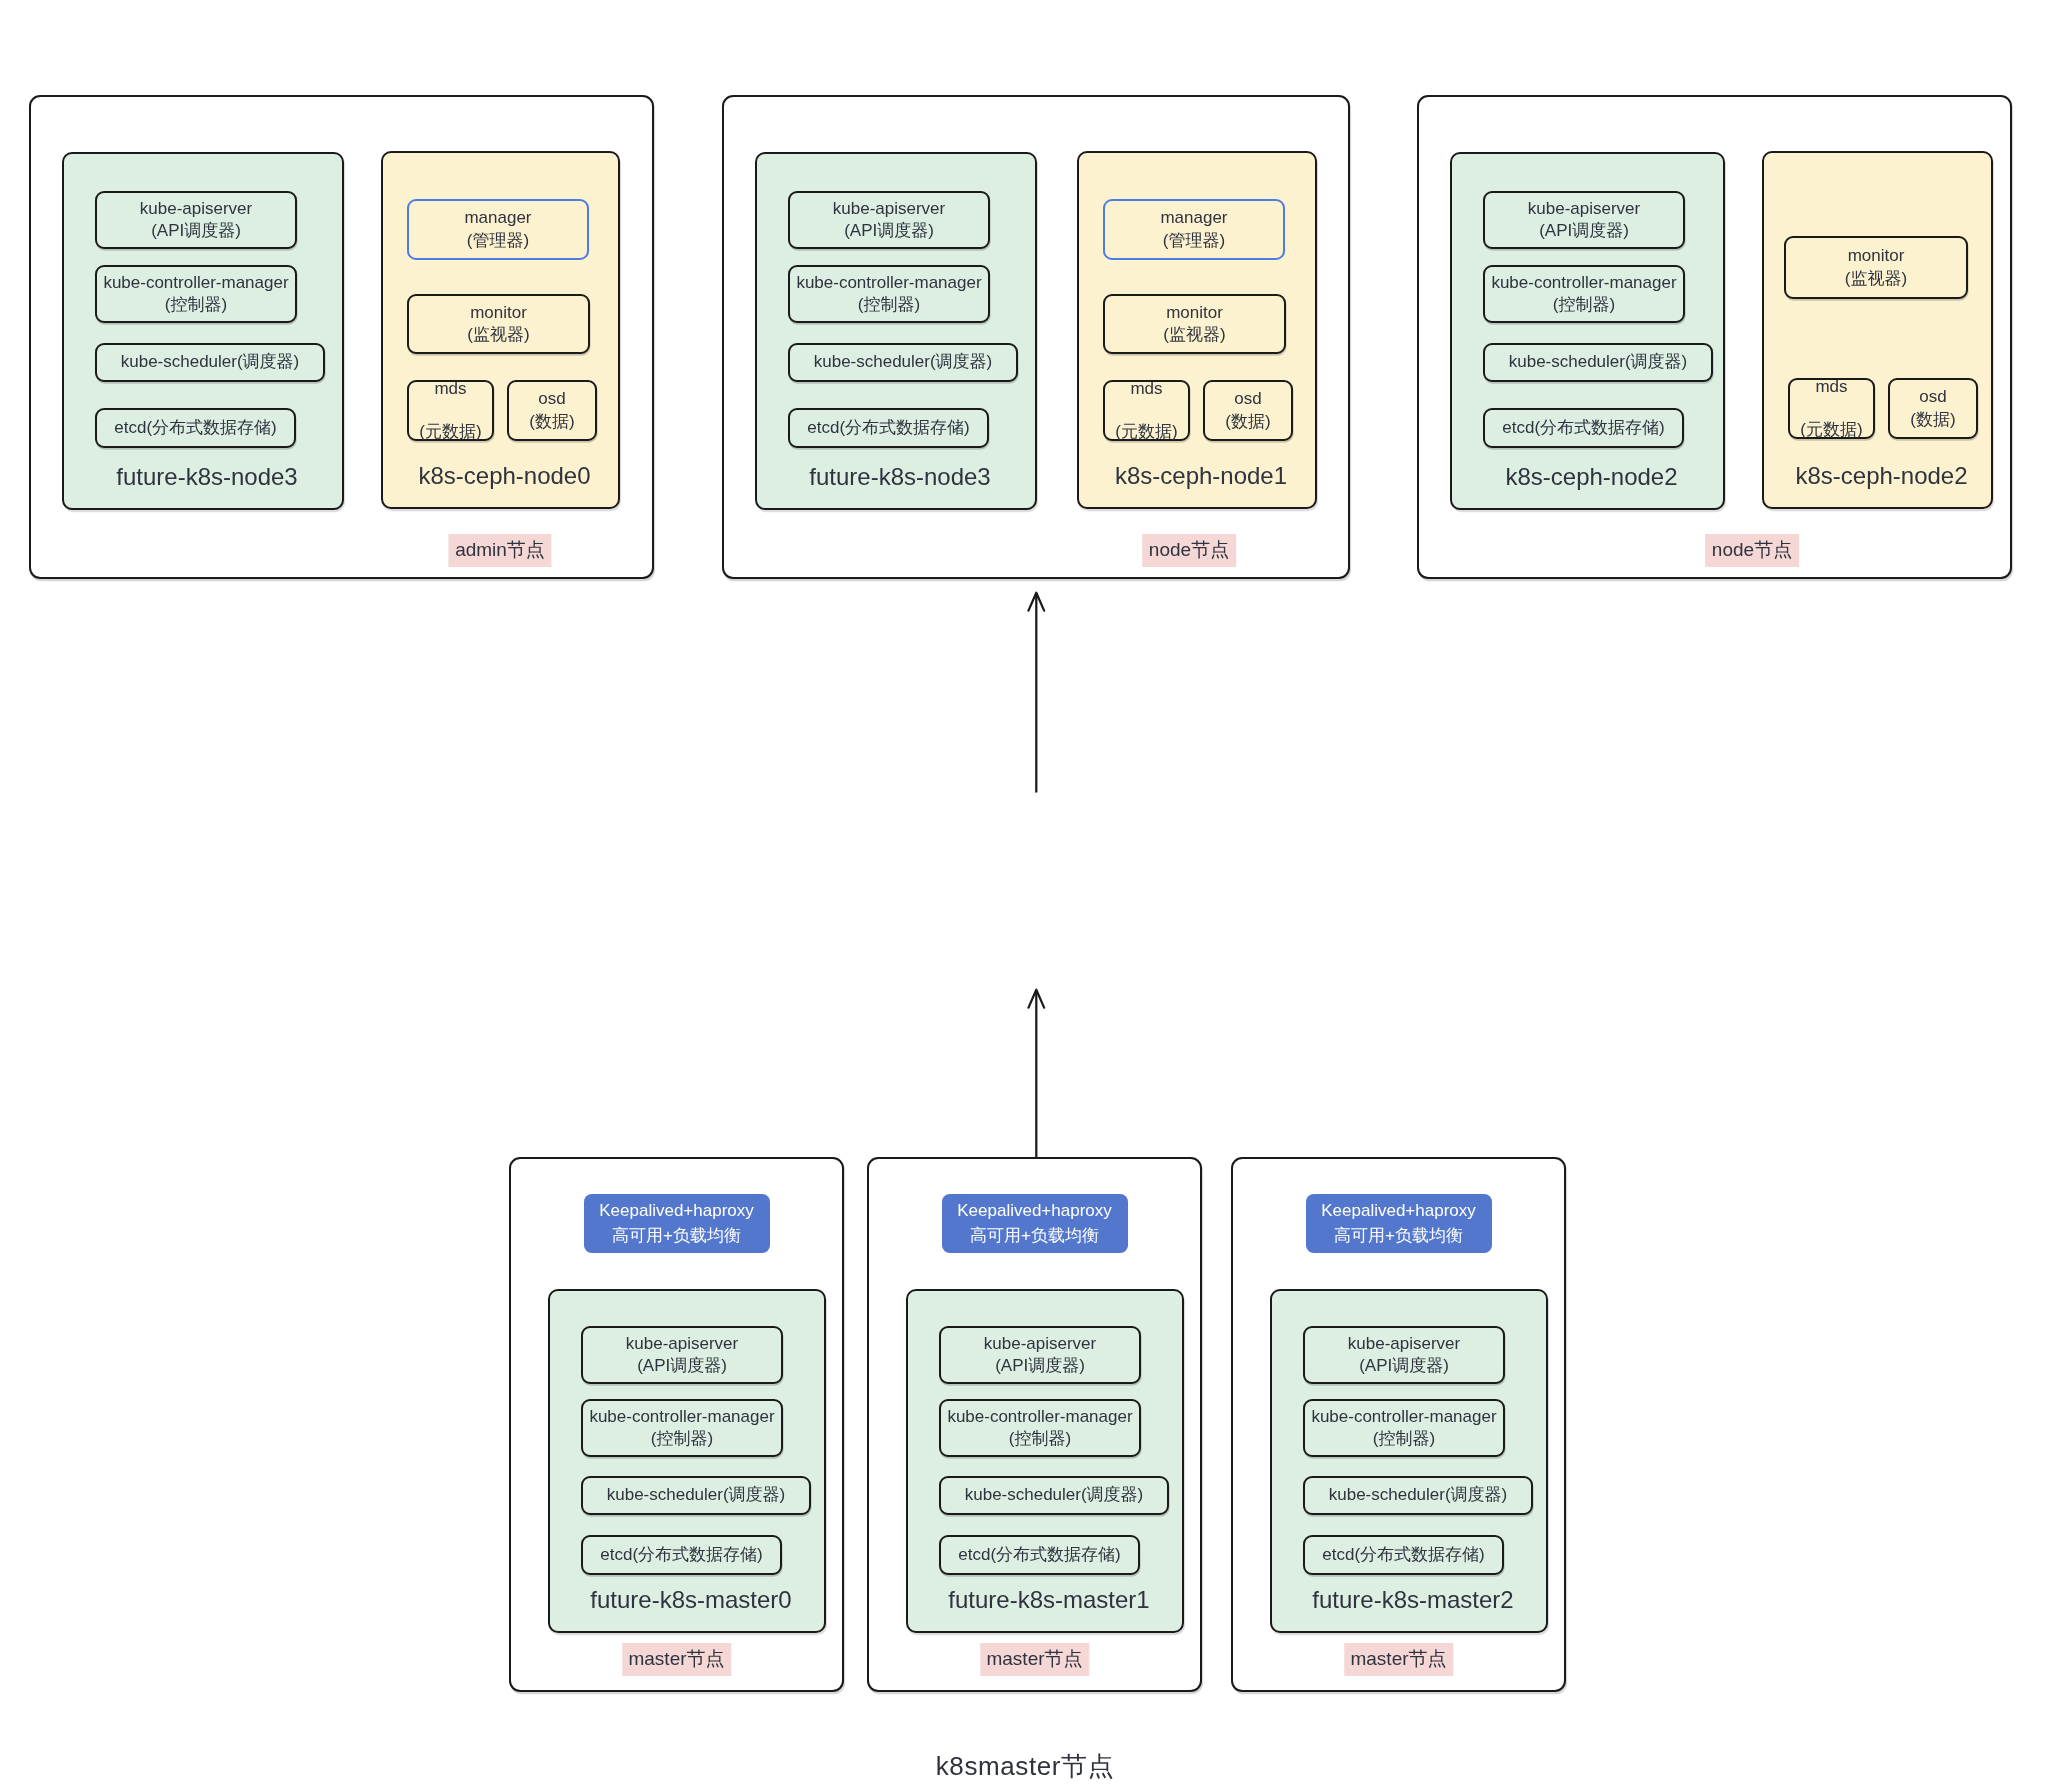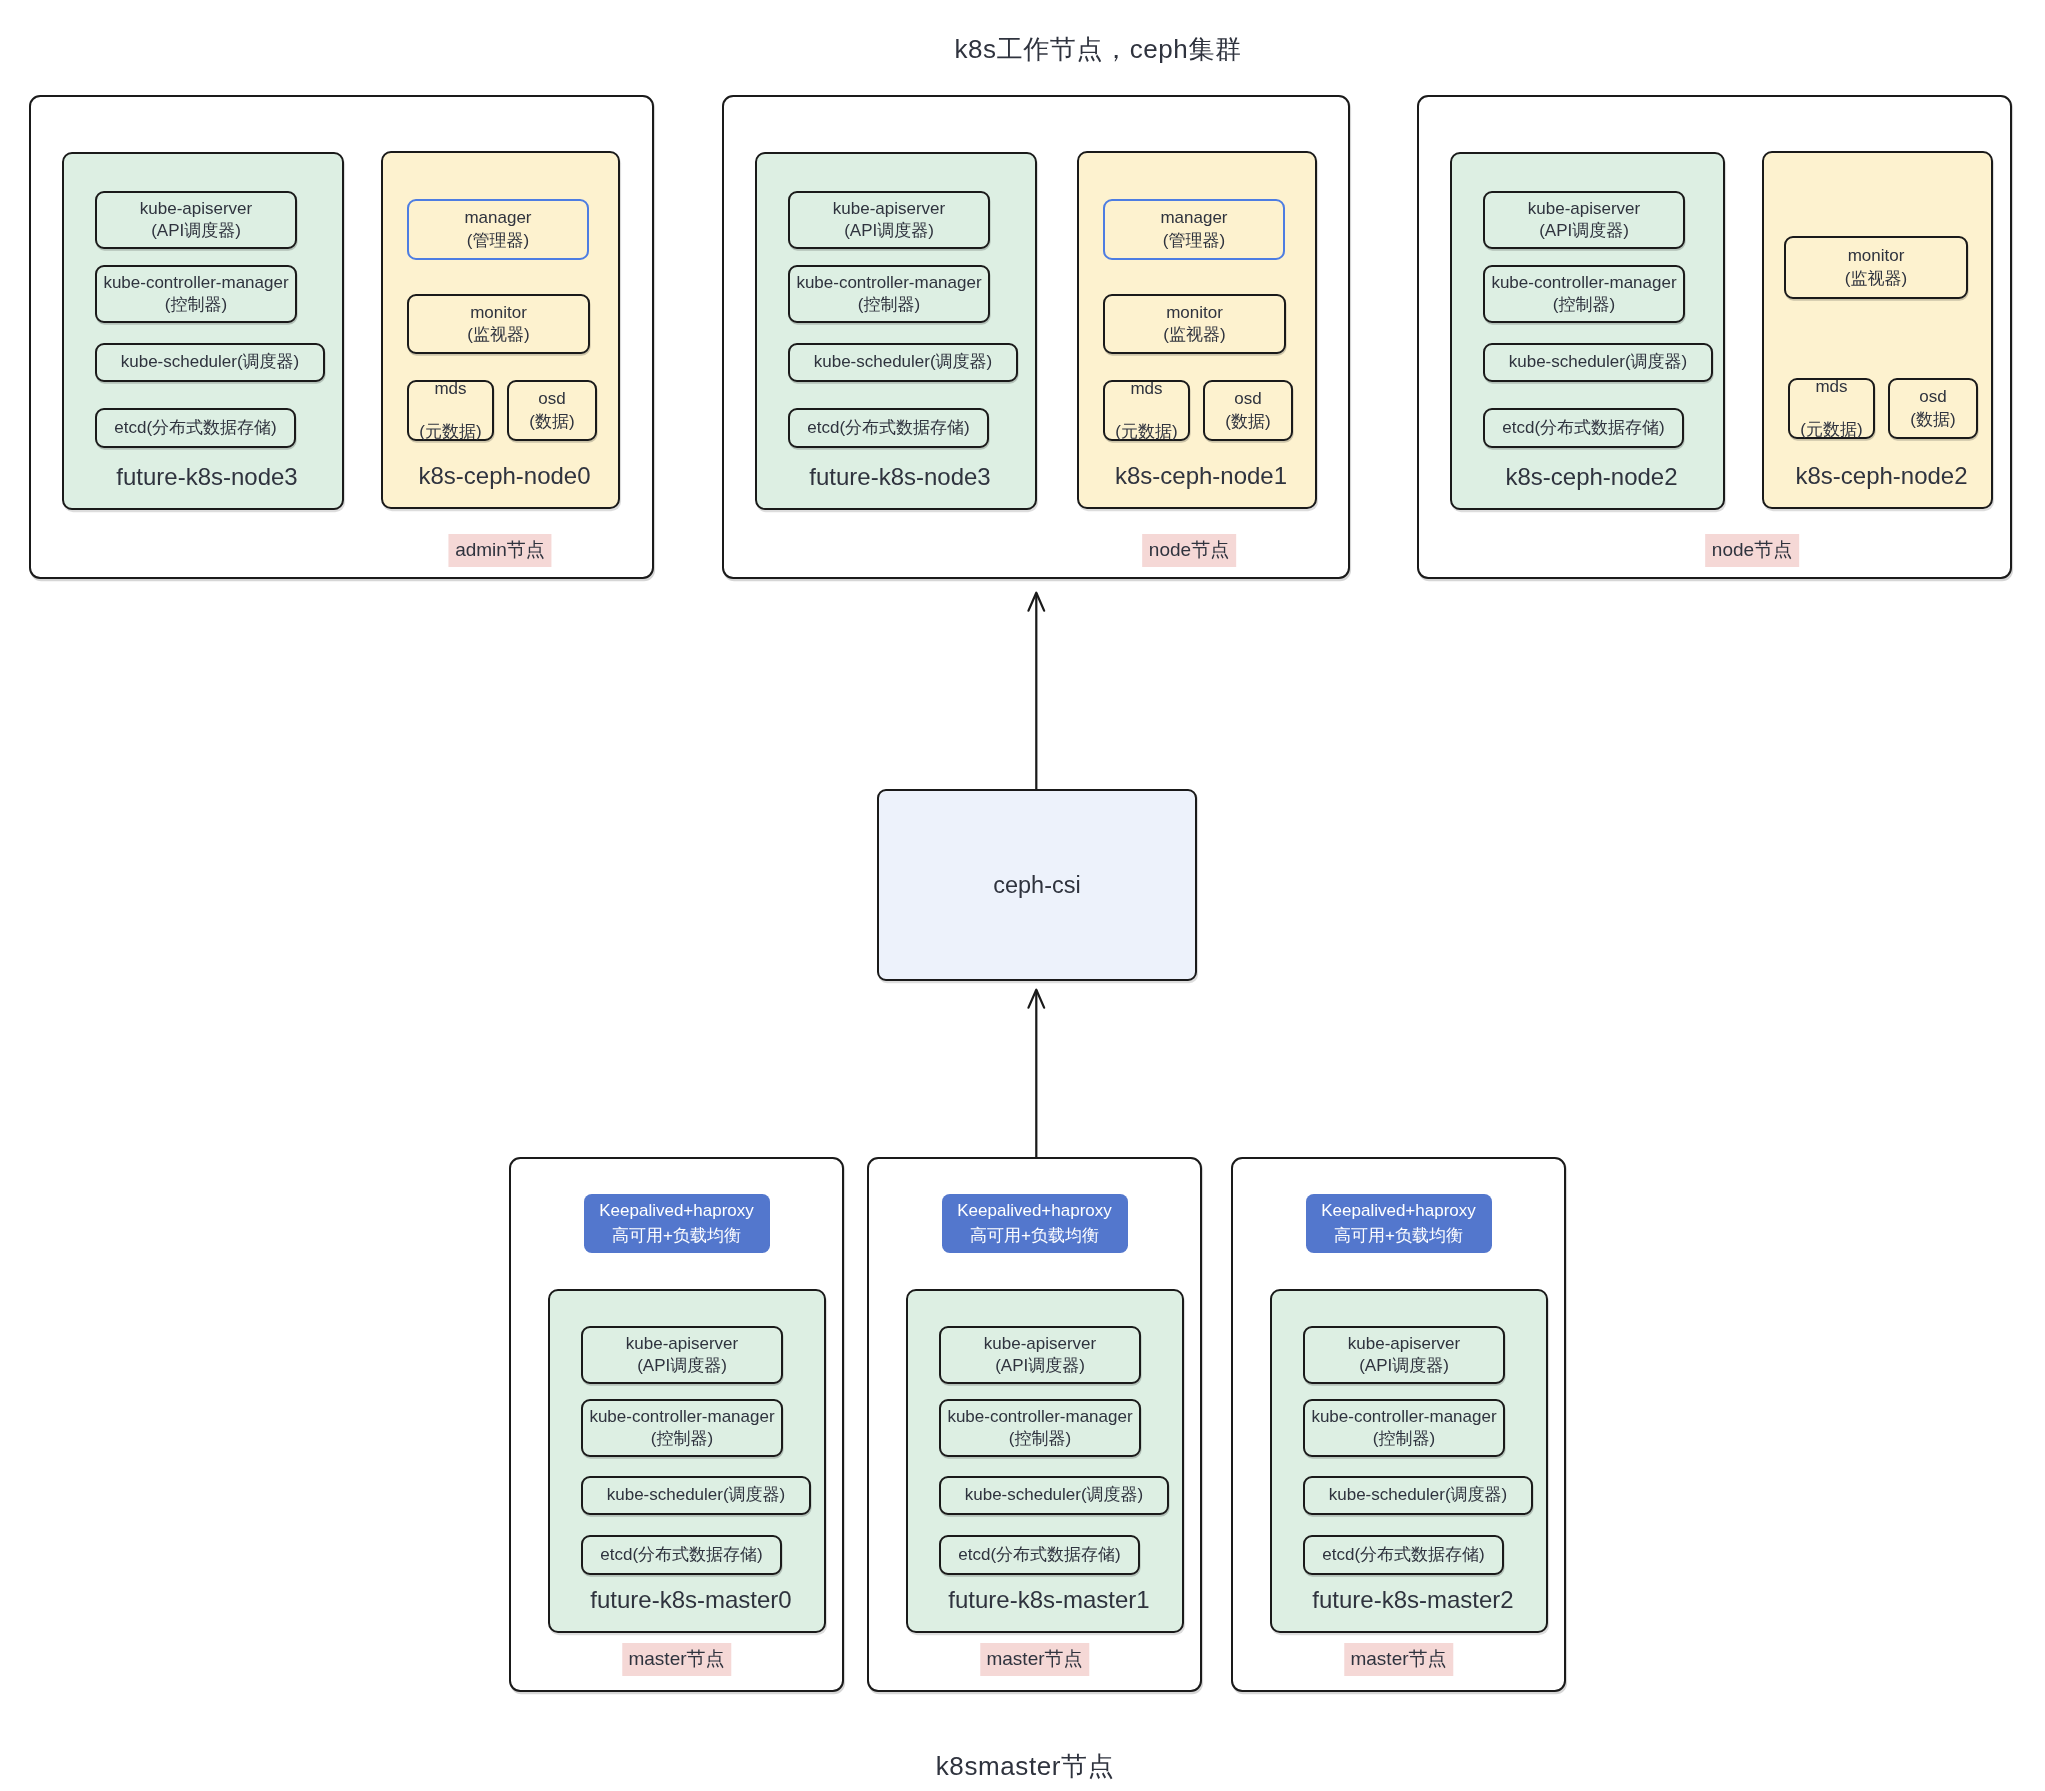--- a/index.html
+++ b/index.html
@@ -90,21 +90,20 @@
 
   .arrow{position:absolute;}
   .arrow-up-top{left:1024px;top:586px;}
   .arrow-up-bottom{left:1024px;top:983px;}
 </style>
 </head>
 <body>
 
 <div class="stage">
 
-  <div class="page-title title-top">k8s工作节点，ceph集群</div>
 
   <div class="group wg0">
     <div class="panel green-panel">
       <div class="item ki1">
         <span>kube-apiserver</span>
         <span>(API调度器)</span>
       </div>
       <div class="item ki2">
         <span>kube-controller-manager</span>
         <span>(控制器)</span>
@@ -213,23 +212,20 @@
       <div class="pname">k8s-ceph-node2</div>
     </div>
     <div class="badge">node节点</div>
   </div>
 
   <svg class="arrow arrow-up-top" width="24.6" height="208" viewBox="0 0 44 372">
     <line x1="22" y1="368" x2="22" y2="14" stroke="#1a1a1a" stroke-width="4" stroke-linecap="round"></line>
     <polyline points="8,44 22,12 36,44" fill="none" stroke="#1a1a1a" stroke-width="4" stroke-linecap="round" stroke-linejoin="round"></polyline>
   </svg>
 
-  <div class="csi-box">
-    <span>ceph-csi</span>
-  </div>
 
   <svg class="arrow arrow-up-bottom" width="24.6" height="180" viewBox="0 0 44 322">
     <line x1="22" y1="318" x2="22" y2="14" stroke="#1a1a1a" stroke-width="4" stroke-linecap="round"></line>
     <polyline points="8,44 22,12 36,44" fill="none" stroke="#1a1a1a" stroke-width="4" stroke-linecap="round" stroke-linejoin="round"></polyline>
   </svg>
 
   <div class="group m0">
     <div class="lb-box">
       <span>Keepalived+haproxy</span>
       <span>高可用+负载均衡</span>

